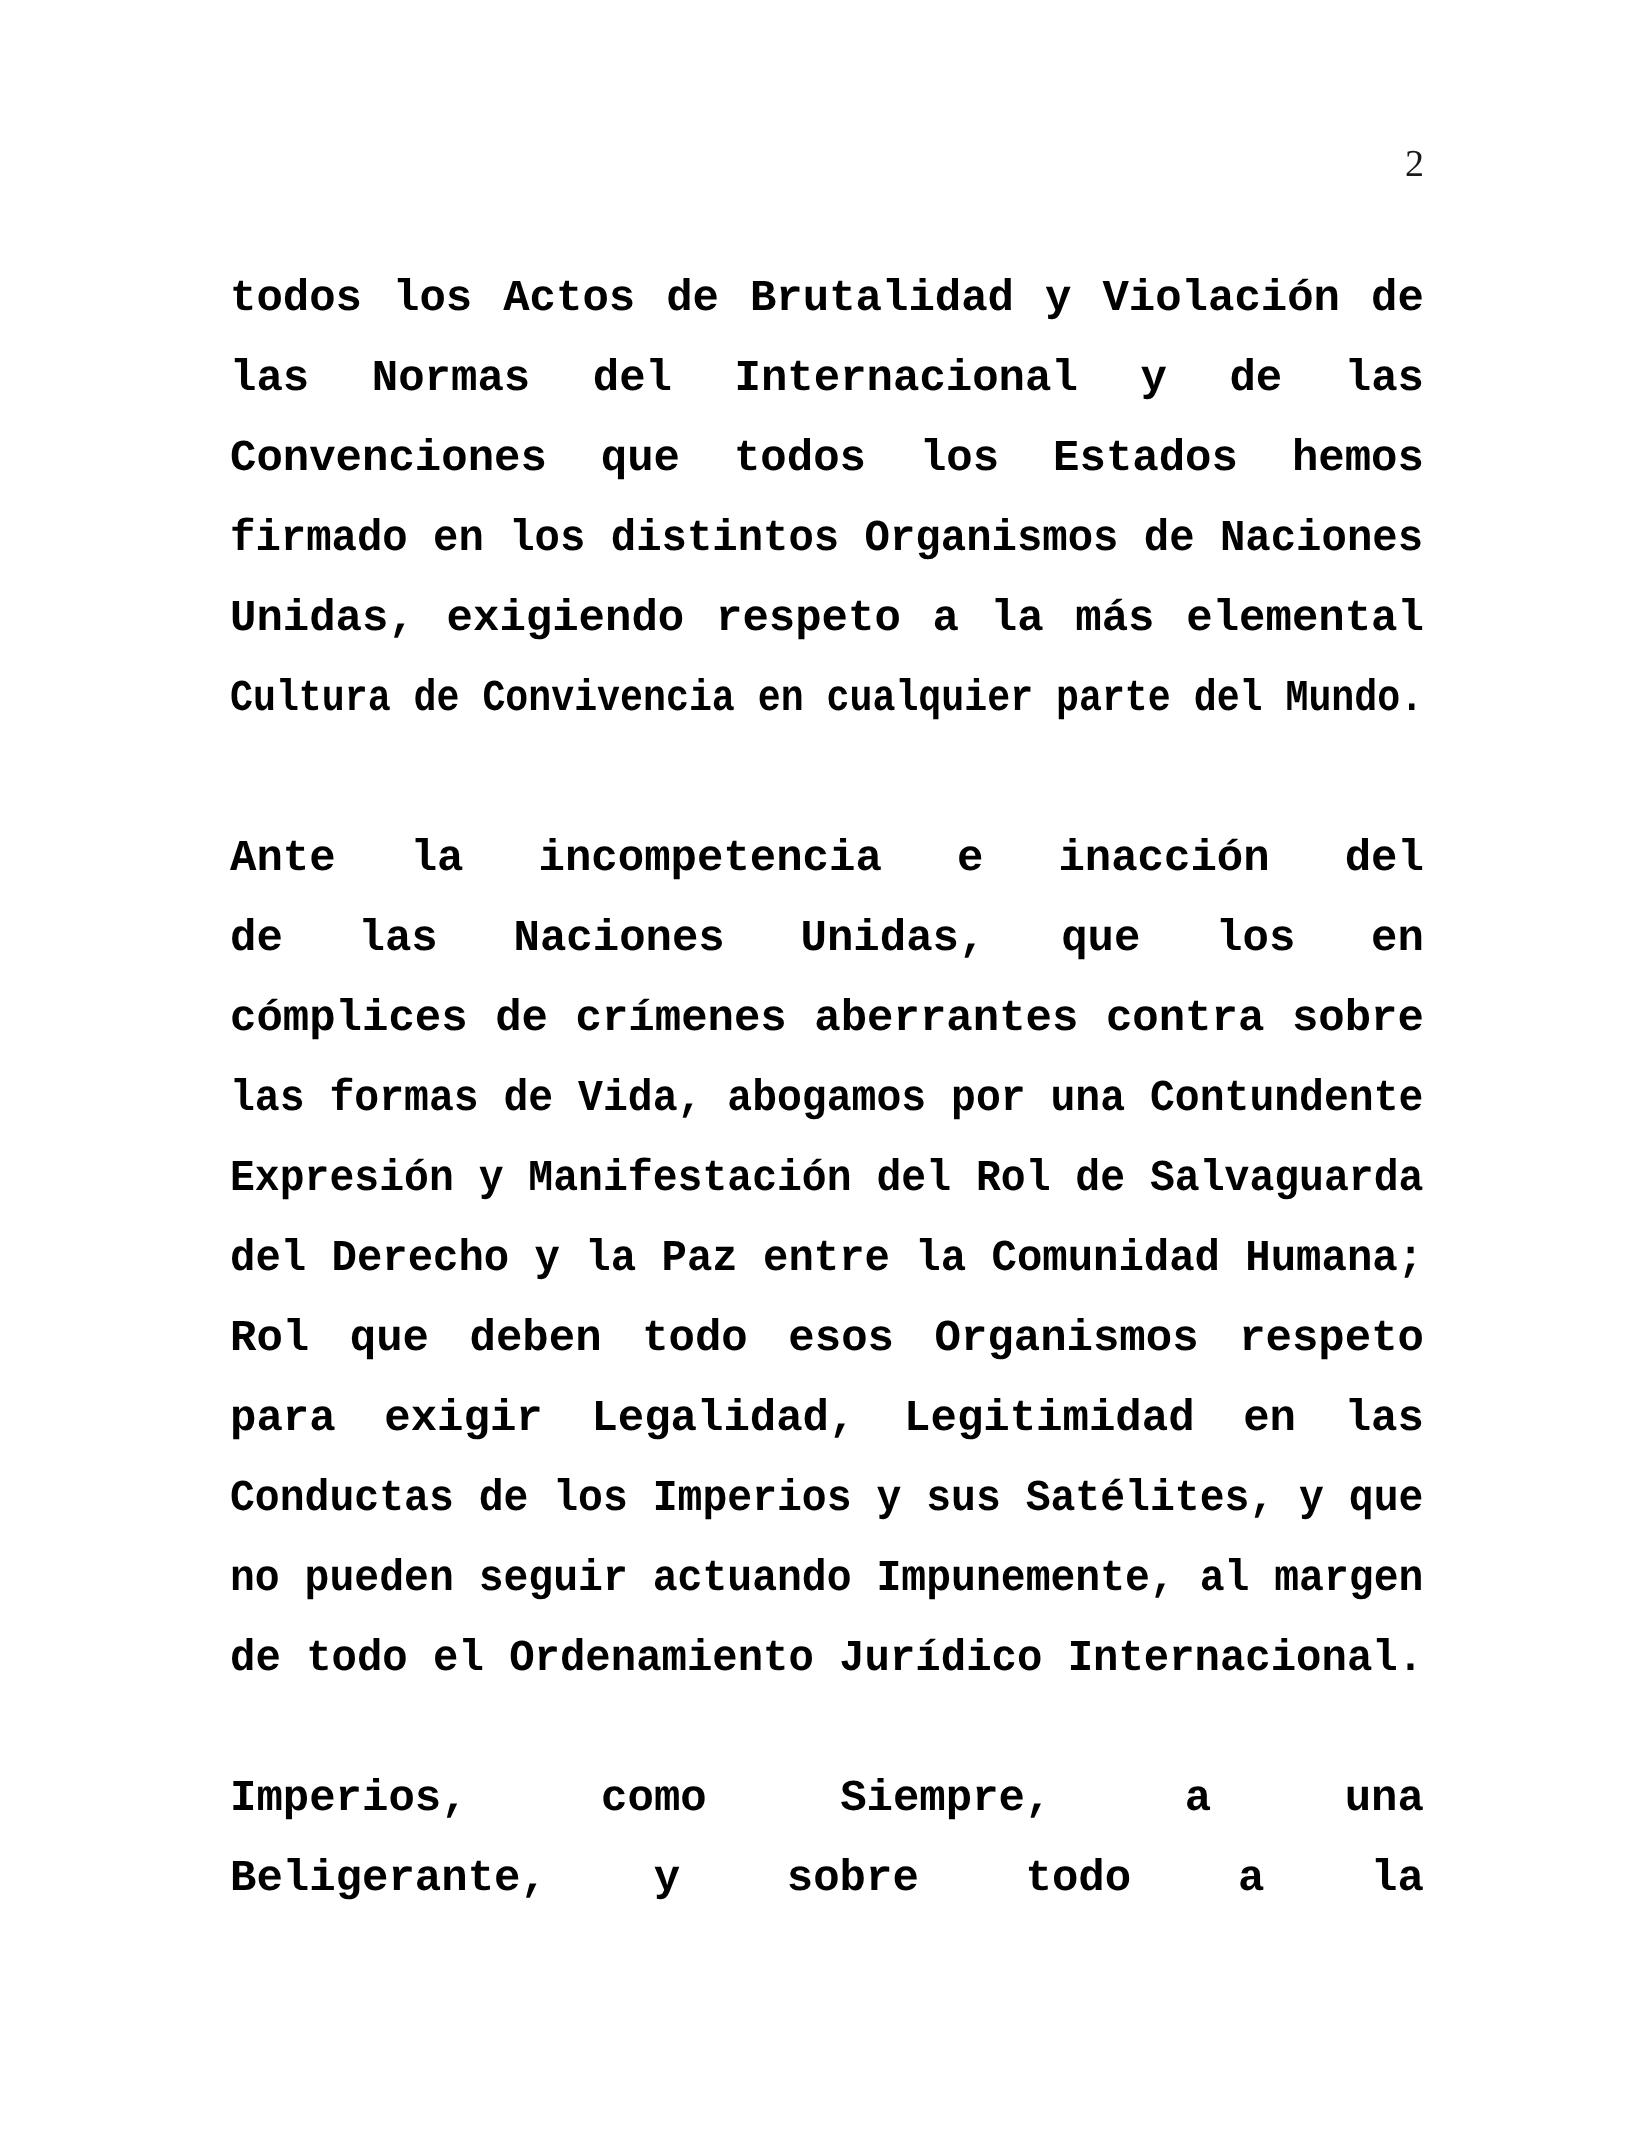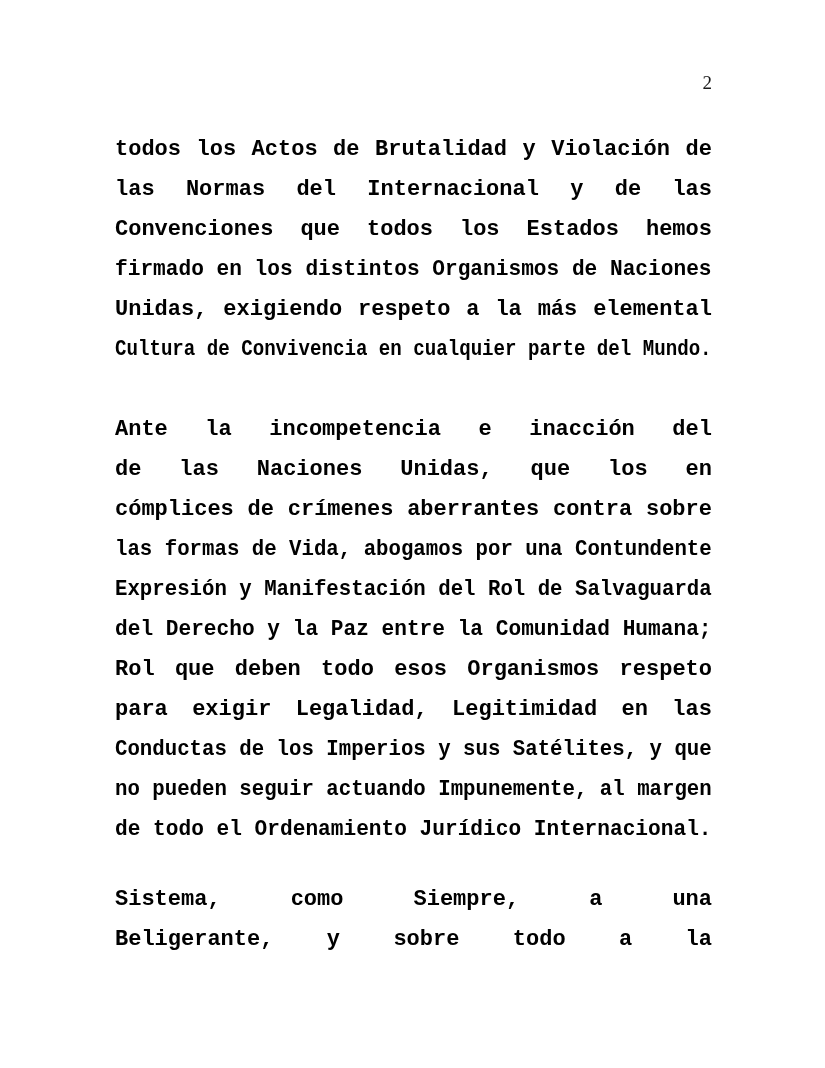--- a/index.html
+++ b/index.html
@@ -149,21 +149,21 @@
           <span class="w">Legitimidad</span>
           <span class="w">en</span>
           <span class="w">las</span>
         </div>
         <div class="text-line" style="transform: scaleX(0.94164); transform-origin: 0px 50%;">Conductas de los Imperios y sus Satélites, y que</div>
         <div class="text-line" style="transform: scaleX(0.94164); transform-origin: 0px 50%;">no pueden seguir actuando Impunemente, al margen</div>
         <div class="text-line" style="transform: scaleX(0.961353); transform-origin: 0px 50%;">de todo el Ordenamiento Jurídico Internacional.</div>
       </div>
       <div class="paragraph">
         <div class="text-line flexed">
-          <span class="w">Sistema,</span>
+          <span class="w">Imperios,</span>
           <span class="w">como</span>
           <span class="w">Siempre,</span>
           <span class="w">a</span>
           <span class="w">una</span>
         </div>
         <div class="text-line flexed">
           <span class="w">Beligerante,</span>
           <span class="w">y</span>
           <span class="w">sobre</span>
           <span class="w">todo</span>

